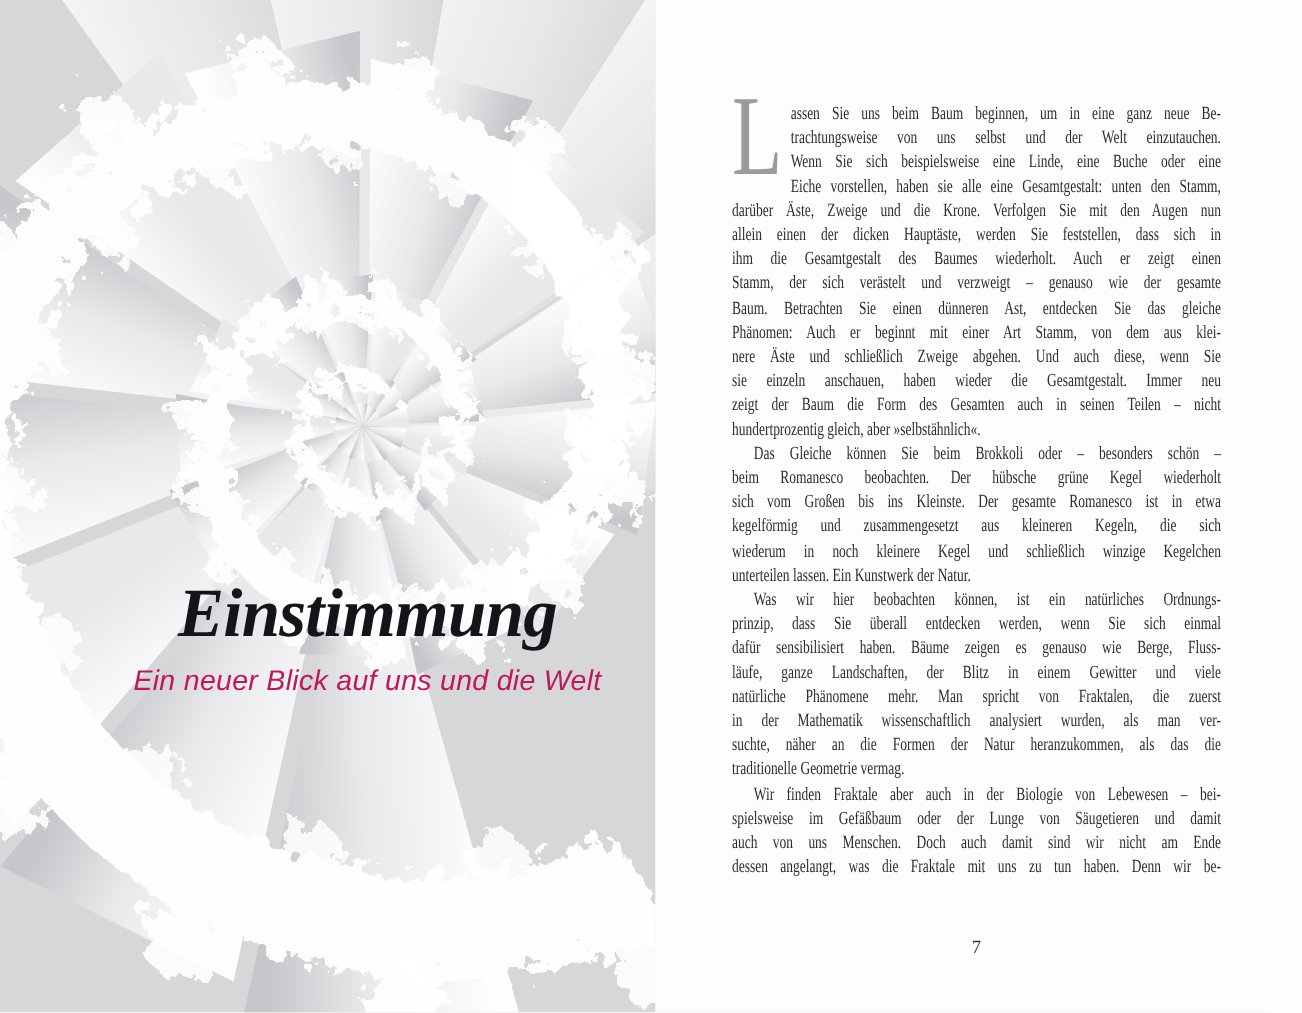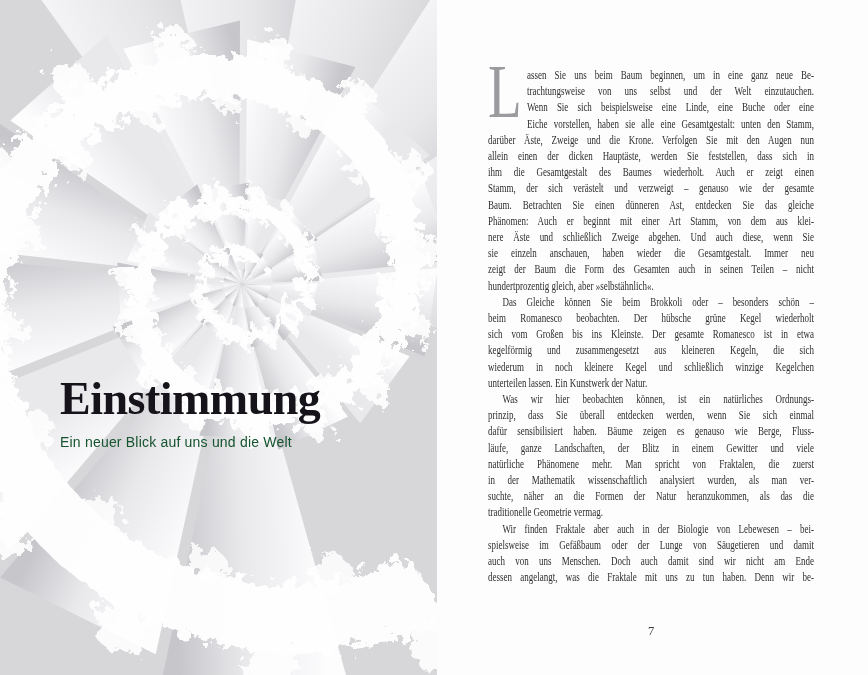--- a/index.html
+++ b/index.html
@@ -7,38 +7,38 @@
     position:relative;
     width:868px;height:675px;
     background:#fdfdfd;
     overflow:hidden;
     font-family:"Liberation Serif", serif;
   }
   
   .page-left{position:absolute;left:0;top:0;width:437px;height:675px;}
   .page-left svg{position:absolute;left:0;top:0;display:block;}
   .title-block{
-    position:absolute;left:60px;top:375px;width:370px;
-    z-index:3;
+    position:absolute;left:60px;top:385px;width:370px;
+    text-align:center;z-index:3;font-style:italic;
   }
   .chapter-title{
     margin:0;
     font-family:"Liberation Serif", serif;
     font-weight:700;
     font-size:46px;
     line-height:1.05;
     letter-spacing:-0.5px;
     color:#16141a;
   }
   .chapter-subtitle{
     margin-top:11px;
     font-family:"Liberation Sans", sans-serif;
-    font-size:14px;
+    font-size:19px;
     letter-spacing:0.2px;
-    color:#14532d;
+    color:#be185d;
   }
   
   .page-right{position:absolute;left:488px;top:0;width:326px;height:675px;}
   .text-scale{
     position:absolute;left:0;top:67px;
     width:450px;
     transform:scaleX(0.7244);
     transform-origin:left top;
   }
   .body-text{

